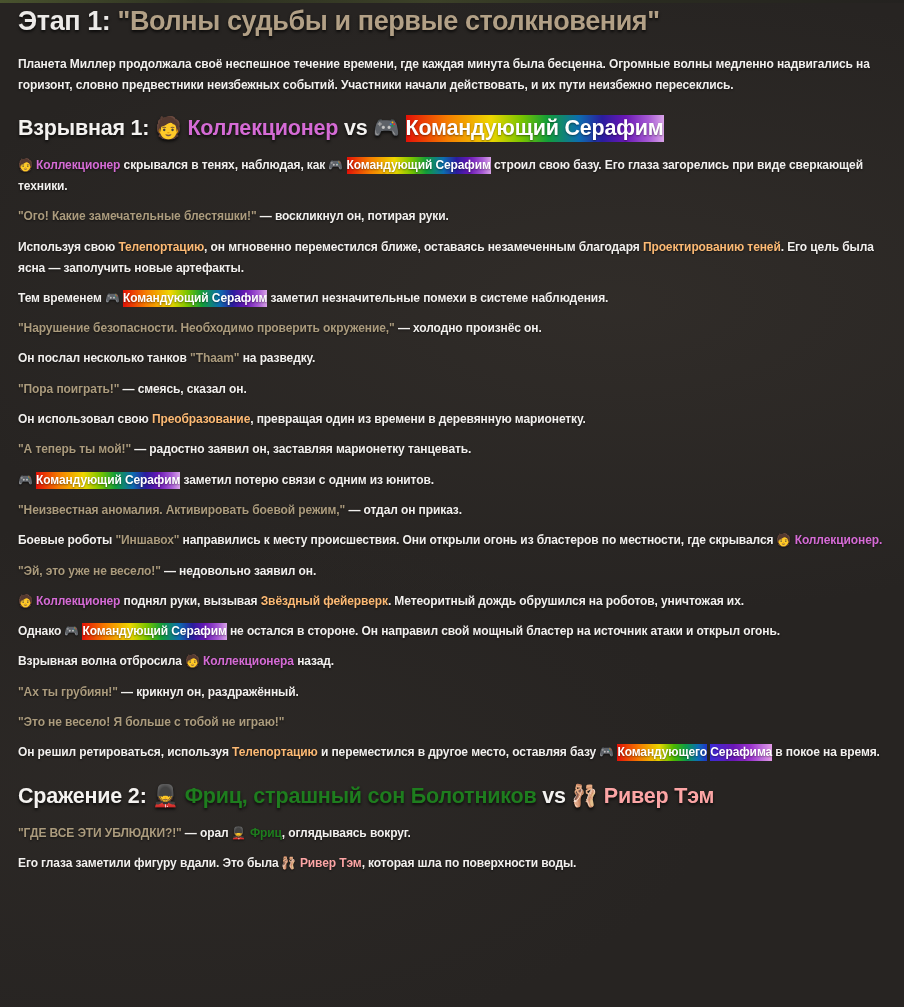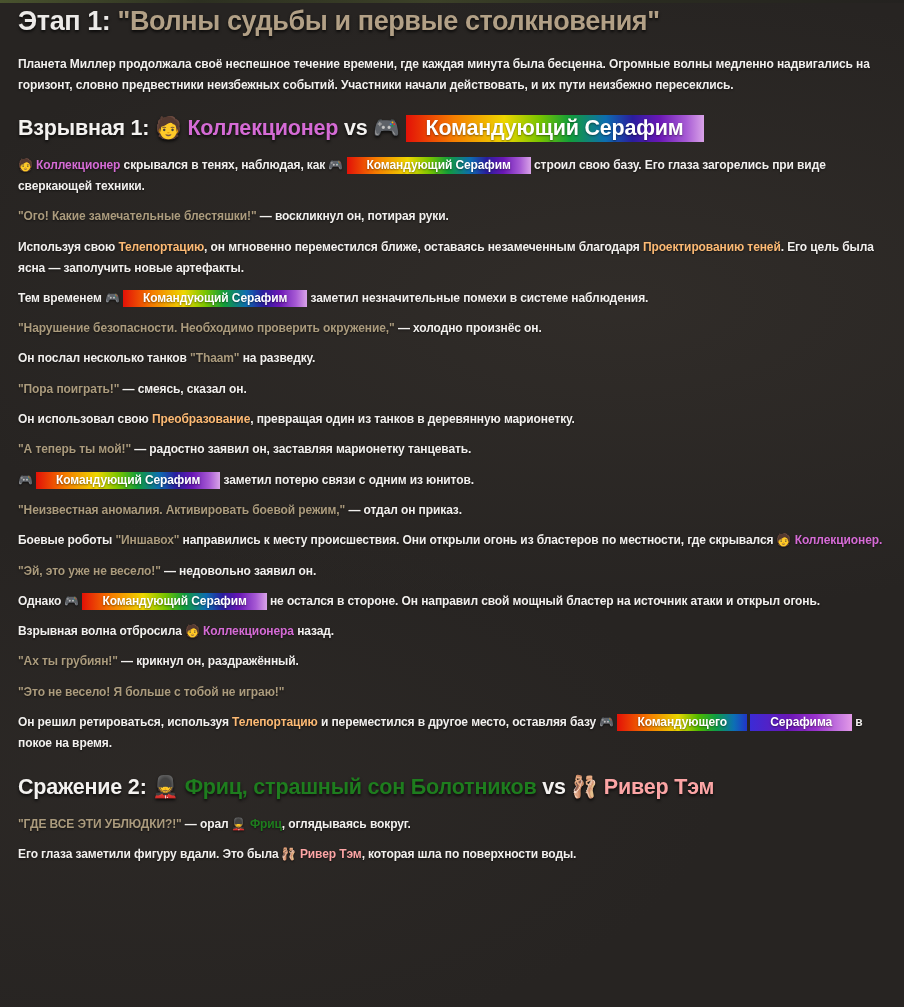--- a/index.html
+++ b/index.html
@@ -35,21 +35,21 @@
     text-shadow:0 1px 2px rgba(0,0,0,.55);
   }
   .seg-quote{color:#ab9b7d;}
   .seg-ability{color:#fdba74;text-align:center;}
   .seg-collector{color:#d56bd5;text-align:center;}
   .seg-fritz{color:#1e7d1e;}
   .seg-river{color:#fca5a5;}
   .seg-emoji{font-weight:400;}
   .seg-rainbow{
     color:#ffffff;
-    padding:1px 20px 2px;
+    padding:1px 0 2px;
     background:linear-gradient(90deg,
       #e31107 0%,#f57d00 16%,#eed600 33%,#77c400 45%,#129d3a 55%,
       #0d6db0 67%,#2a1d9e 76%,#6a17b5 85%,#a75ad4 94%,#d9a3e8 100%);
     text-shadow:0 1px 2px rgba(0,0,0,.45);
   }
   .seg-rainbow-a{
     background:linear-gradient(90deg,
       #e31107 0%,#f57d00 25%,#e8d500 47%,#4cb800 63%,#0f9d45 76%,#0c6fb5 90%,#2135c8 100%);
   }
   .seg-rainbow-b{
@@ -67,26 +67,27 @@
   <main id="story">
       <p><span class="seg-text">Планета Миллер продолжала своё неспешное течение времени, где каждая минута была бесценна. Огромные волны медленно надвигались на горизонт, словно предвестники неизбежных событий. Участники начали действовать, и их пути неизбежно пересеклись.</span></p>
       <h2><span class="seg-text">Взрывная 1: </span><span class="seg-emoji">🧑 </span><span class="seg-collector">Коллекционер</span><span class="seg-text"> vs </span><span class="seg-emoji">🎮 </span><span class="seg-rainbow">Командующий Серафим</span></h2>
       <p><span class="seg-emoji">🧑 </span><span class="seg-collector">Коллекционер</span><span class="seg-text"> скрывался в тенях, наблюдая, как </span><span class="seg-emoji">🎮 </span><span class="seg-rainbow">Командующий Серафим</span><span class="seg-text"> строил свою базу. Его глаза загорелись при виде сверкающей техники.</span></p>
       <p><span class="seg-quote">"Ого! Какие замечательные блестяшки!"</span><span class="seg-text"> — воскликнул он, потирая руки.</span></p>
       <p><span class="seg-text">Используя свою </span><span class="seg-ability">Телепортацию</span><span class="seg-text">, он мгновенно переместился ближе, оставаясь незамеченным благодаря </span><span class="seg-ability">Проектированию теней</span><span class="seg-text">. Его цель была ясна — заполучить новые артефакты.</span></p>
       <p><span class="seg-text">Тем временем </span><span class="seg-emoji">🎮 </span><span class="seg-rainbow">Командующий Серафим</span><span class="seg-text"> заметил незначительные помехи в системе наблюдения.</span></p>
       <p><span class="seg-quote">"Нарушение безопасности. Необходимо проверить окружение,"</span><span class="seg-text"> — холодно произнёс он.</span></p>
       <p><span class="seg-text">Он послал несколько танков </span><span class="seg-quote">"Thaam"</span><span class="seg-text"> на разведку.</span></p>
       <p><span class="seg-quote">"Пора поиграть!"</span><span class="seg-text"> — смеясь, сказал он.</span></p>
-      <p><span class="seg-text">Он использовал свою </span><span class="seg-ability">Преобразование</span><span class="seg-text">, превращая один из танков в деревянную марионетку.</span></p>
+      <p><span class="seg-text">Он использовал свою </span><span class="seg-ability">Преобразование</span><span class="seg-text">, превращая один из времени в деревянную марионетку.</span></p>
       <p><span class="seg-quote">"А теперь ты мой!"</span><span class="seg-text"> — радостно заявил он, заставляя марионетку танцевать.</span></p>
       <p><span class="seg-emoji">🎮 </span><span class="seg-rainbow">Командующий Серафим</span><span class="seg-text"> заметил потерю связи с одним из юнитов.</span></p>
       <p><span class="seg-quote">"Неизвестная аномалия. Активировать боевой режим,"</span><span class="seg-text"> — отдал он приказ.</span></p>
       <p><span class="seg-text">Боевые роботы </span><span class="seg-quote">"Иншавох"</span><span class="seg-text"> направились к месту происшествия. Они открыли огонь из бластеров по местности, где скрывался </span><span class="seg-emoji">🧑 </span><span class="seg-collector">Коллекционер.</span></p>
       <p><span class="seg-quote">"Эй, это уже не весело!"</span><span class="seg-text"> — недовольно заявил он.</span></p>
+      <p><span class="seg-emoji">🧑 </span><span class="seg-collector">Коллекционер</span><span class="seg-text"> поднял руки, вызывая </span><span class="seg-ability">Звёздный фейерверк</span><span class="seg-text">. Метеоритный дождь обрушился на роботов, уничтожая их.</span></p>
       <p><span class="seg-text">Однако </span><span class="seg-emoji">🎮 </span><span class="seg-rainbow">Командующий Серафим</span><span class="seg-text"> не остался в стороне. Он направил свой мощный бластер на источник атаки и открыл огонь.</span></p>
       <p><span class="seg-text">Взрывная волна отбросила </span><span class="seg-emoji">🧑 </span><span class="seg-collector">Коллекционера</span><span class="seg-text"> назад.</span></p>
       <p><span class="seg-quote">"Ах ты грубиян!"</span><span class="seg-text"> — крикнул он, раздражённый.</span></p>
       <p><span class="seg-quote">"Это не весело! Я больше с тобой не играю!"</span></p>
       <p><span class="seg-text">Он решил ретироваться, используя </span><span class="seg-ability">Телепортацию</span><span class="seg-text"> и переместился в другое место, оставляя базу </span><span class="seg-emoji">🎮 </span><span class="seg-rainbow seg-rainbow-a">Командующего</span><span class="seg-text"> </span><span class="seg-rainbow seg-rainbow-b">Серафима</span><span class="seg-text"> в покое на время.</span></p>
       <h2><span class="seg-text">Сражение 2: </span><span class="seg-emoji">💂 </span><span class="seg-fritz">Фриц, страшный сон Болотников</span><span class="seg-text"> vs </span><span class="seg-emoji">🩰 </span><span class="seg-river">Ривер Тэм</span></h2>
       <p><span class="seg-quote">"ГДЕ ВСЕ ЭТИ УБЛЮДКИ?!"</span><span class="seg-text"> — орал </span><span class="seg-emoji">💂 </span><span class="seg-fritz">Фриц</span><span class="seg-text">, оглядываясь вокруг.</span></p>
       <p><span class="seg-text">Его глаза заметили фигуру вдали. Это была </span><span class="seg-emoji">🩰 </span><span class="seg-river">Ривер Тэм</span><span class="seg-text">, которая шла по поверхности воды.</span></p>
     </main>
 </div>

